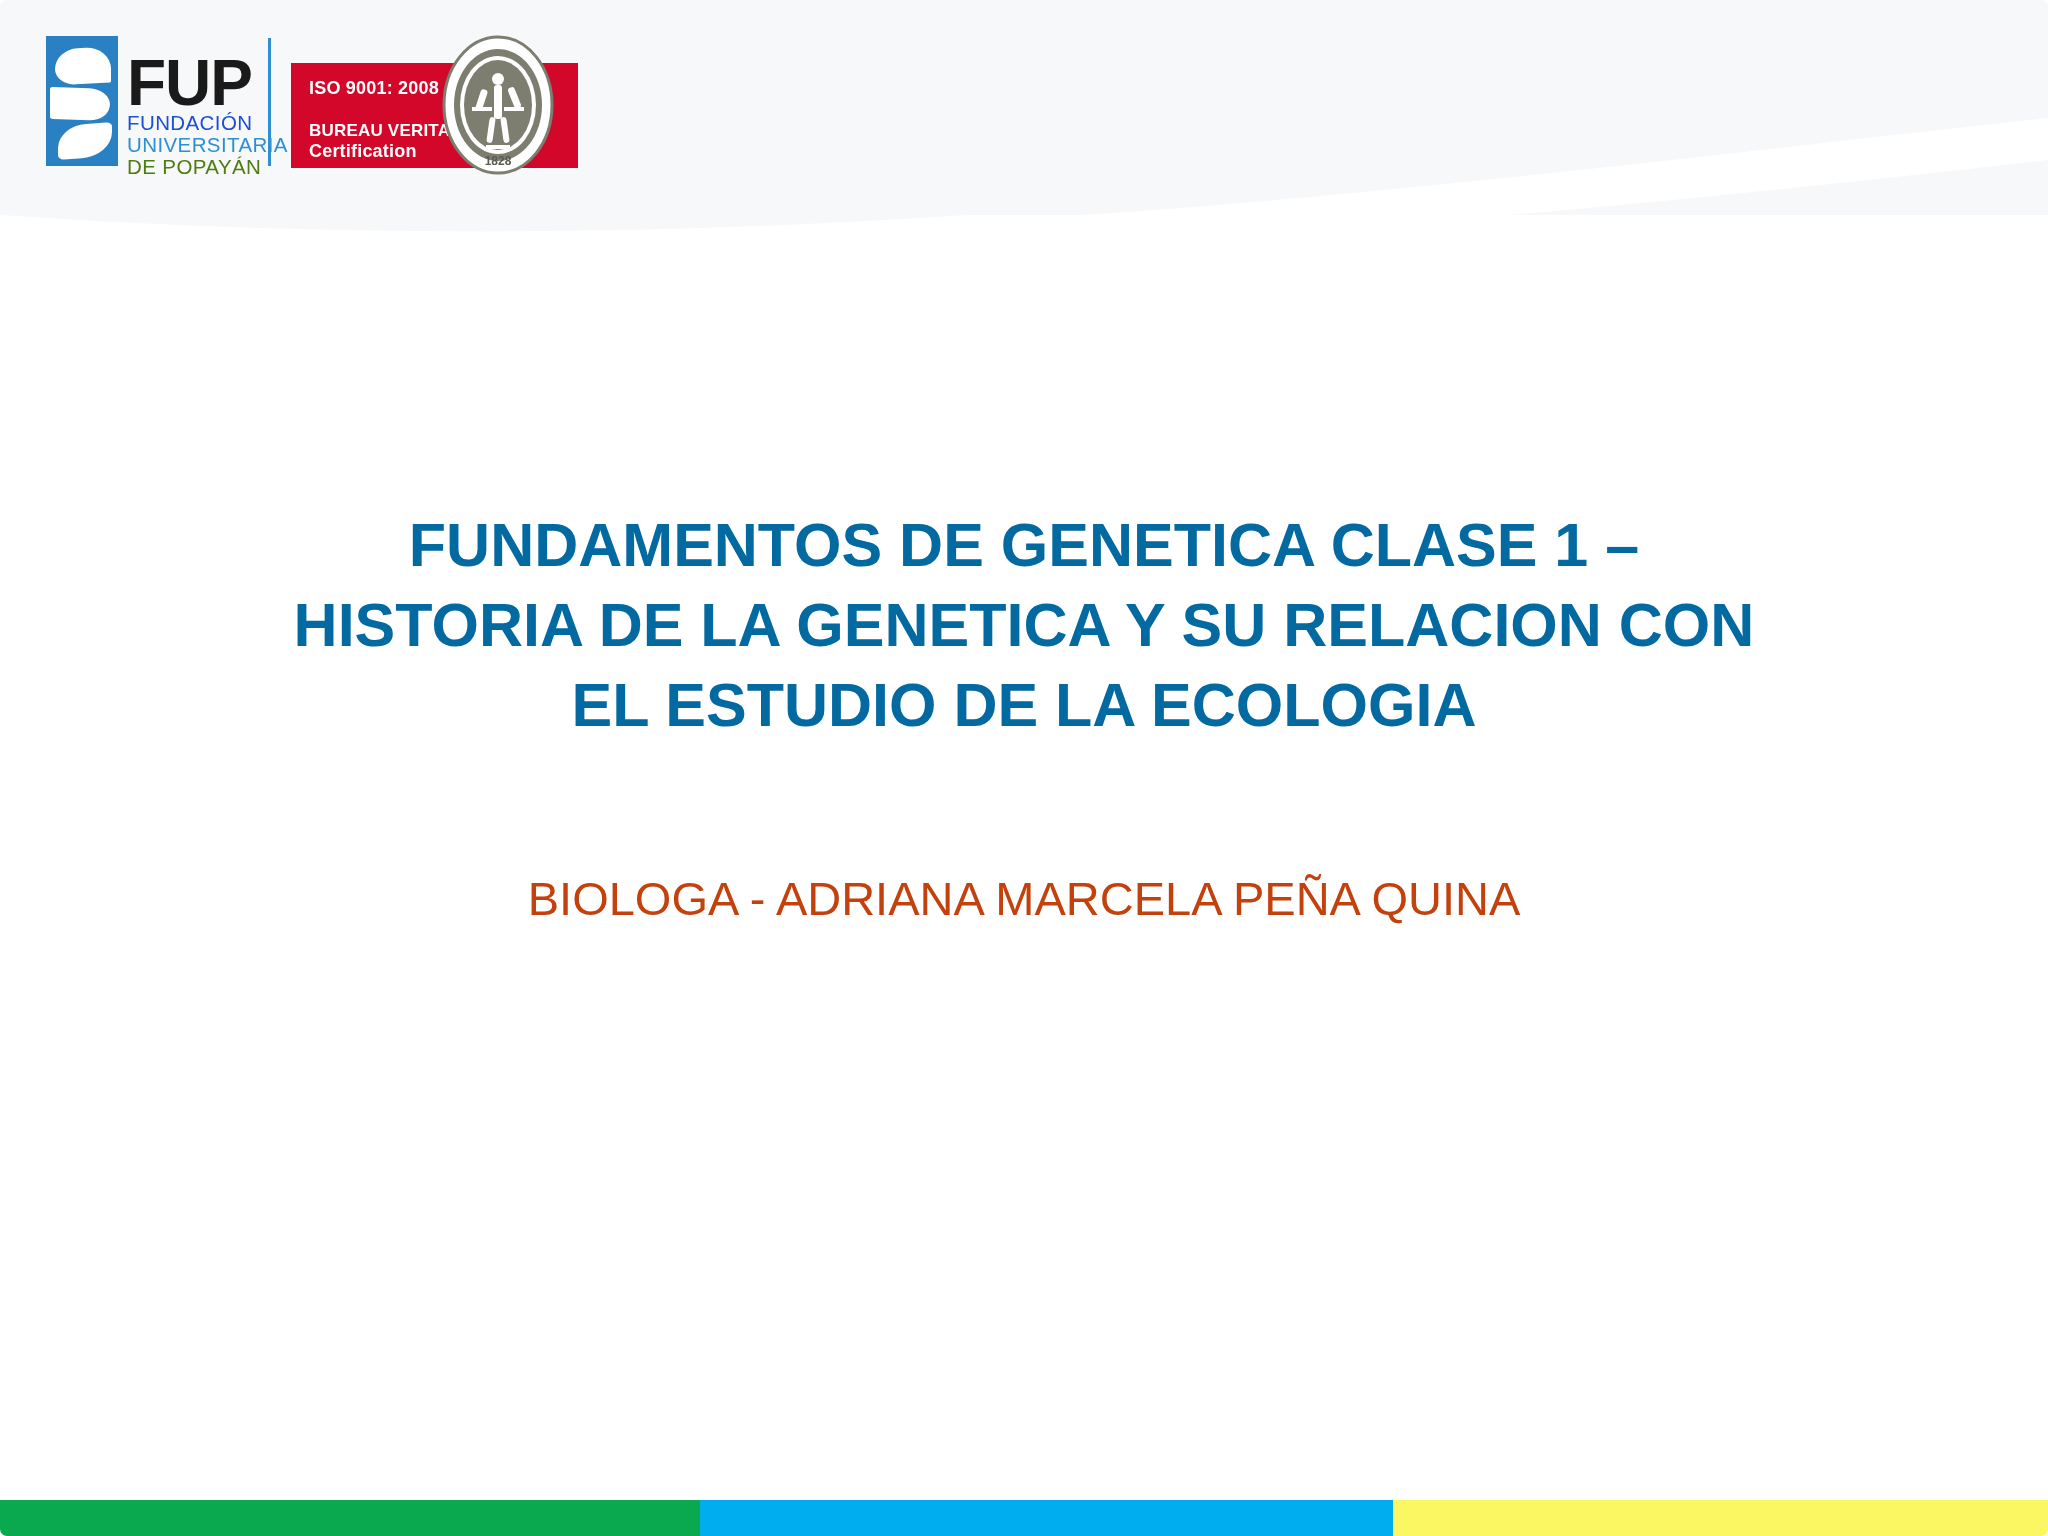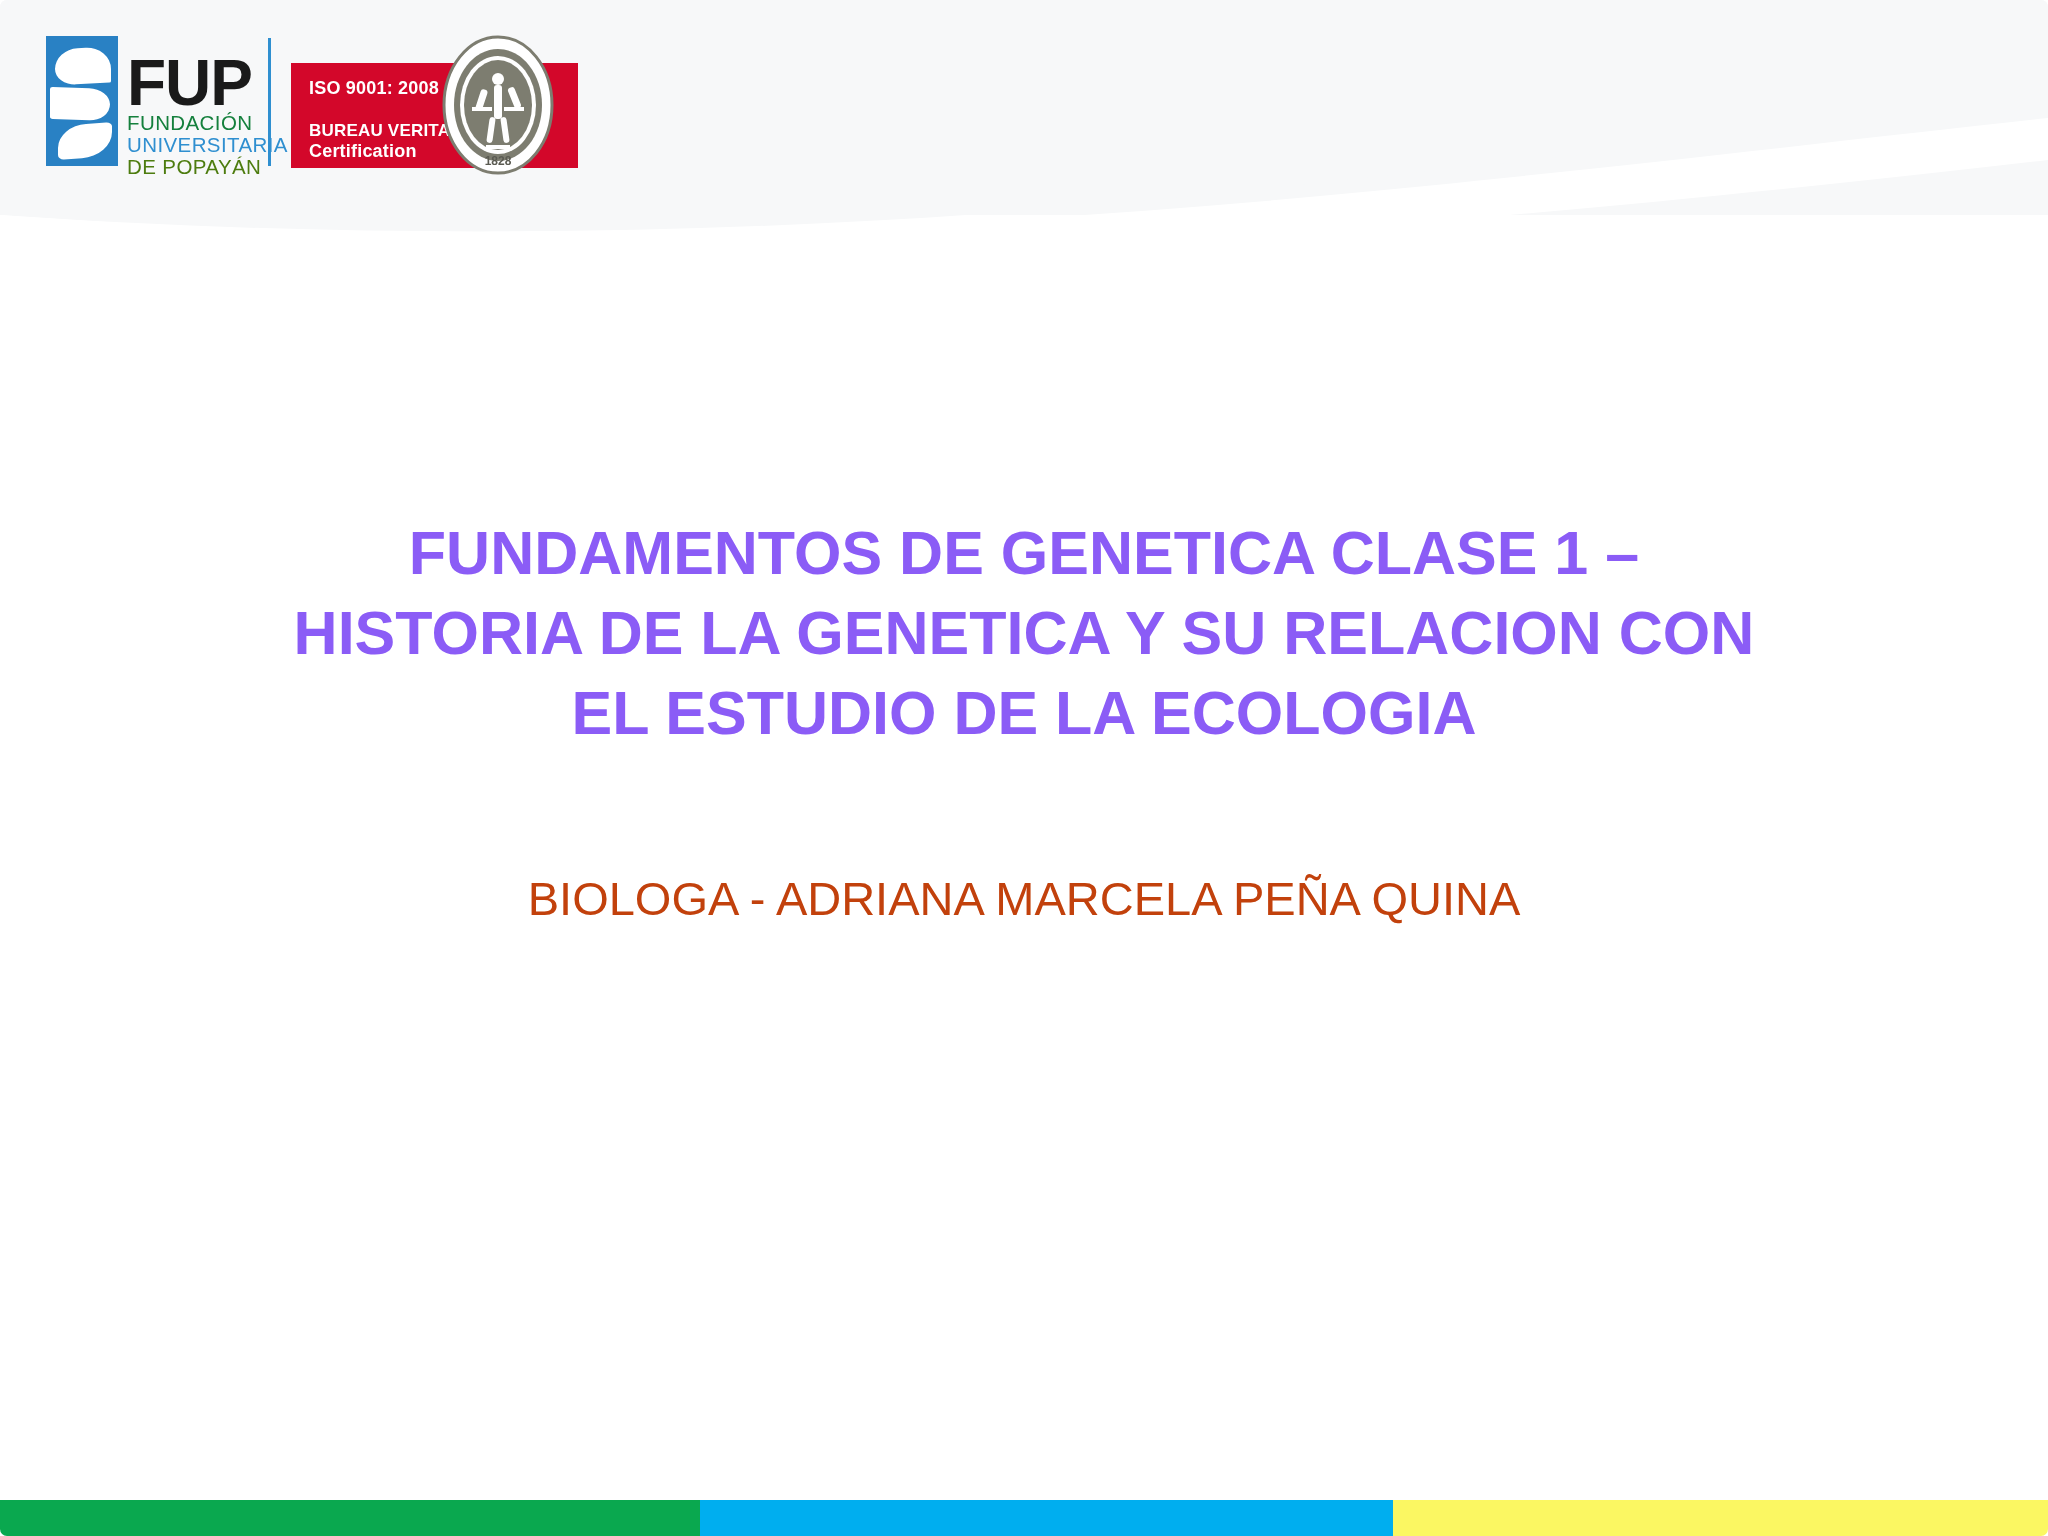--- a/index.html
+++ b/index.html
@@ -102,21 +102,21 @@
     line-height: 58px;
     letter-spacing: -1px;
     color: #1a1a1a;
   }
   .fup-sub1 {
     font-family: "Liberation Sans", sans-serif;
     font-weight: 400;
     font-size: 20.5px;
     line-height: 22px;
     letter-spacing: 0.4px;
-    color: #15803d;
+    color: #1d4ed8;
   }
   .fup-sub2 {
     font-family: "Liberation Sans", sans-serif;
     font-weight: 400;
     font-size: 20.5px;
     line-height: 22px;
     letter-spacing: 0.4px;
     color: #2f8fd0;
   }
   .fup-sub3 {
@@ -251,23 +251,23 @@
     top: 505px;
     width: 1828px;
     text-align: center;
     z-index: 2;
   }
   .slide-title {
     font-family: "Liberation Sans", sans-serif;
     font-weight: 700;
     font-size: 61px;
     line-height: 80px;
-    color: #8b5cf6;
+    color: #0369a1;
     letter-spacing: 0px;
-    margin: 8px;
+    margin: 0;
     white-space: pre-line;
   }
 
   .subtitle-block {
     position: absolute;
     left: 110px;
     top: 870px;
     width: 1828px;
     text-align: center;
     z-index: 2;

